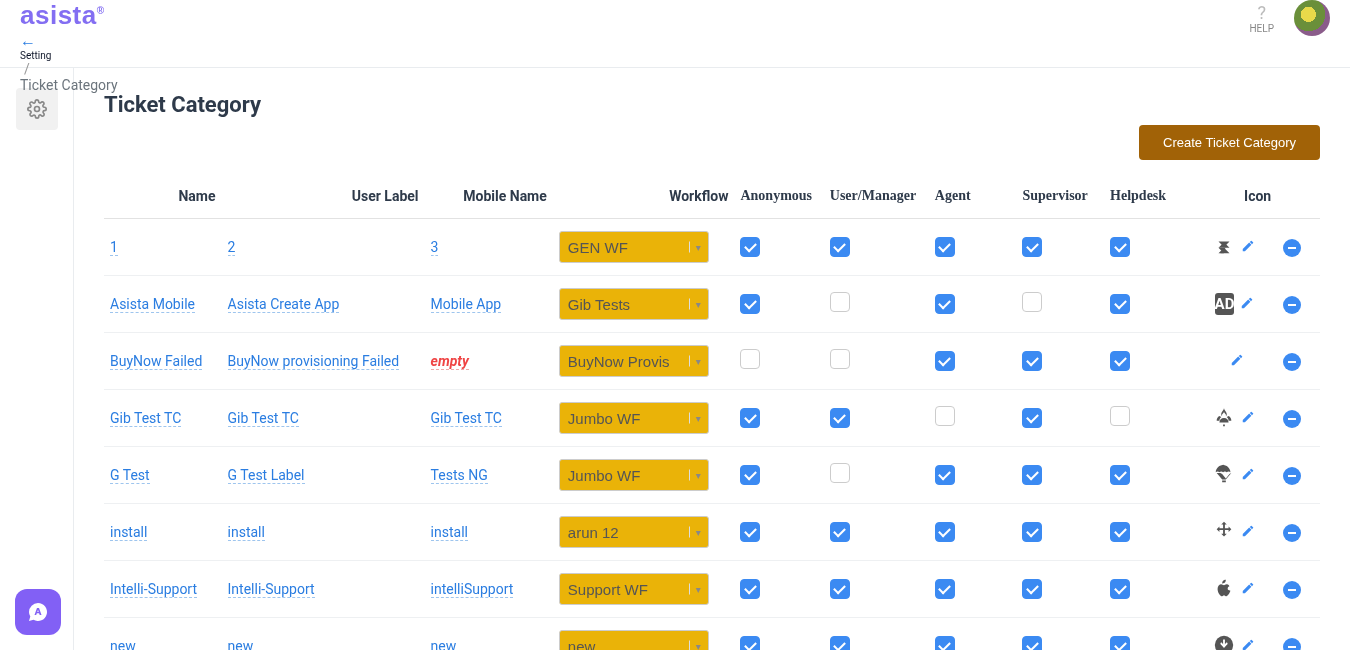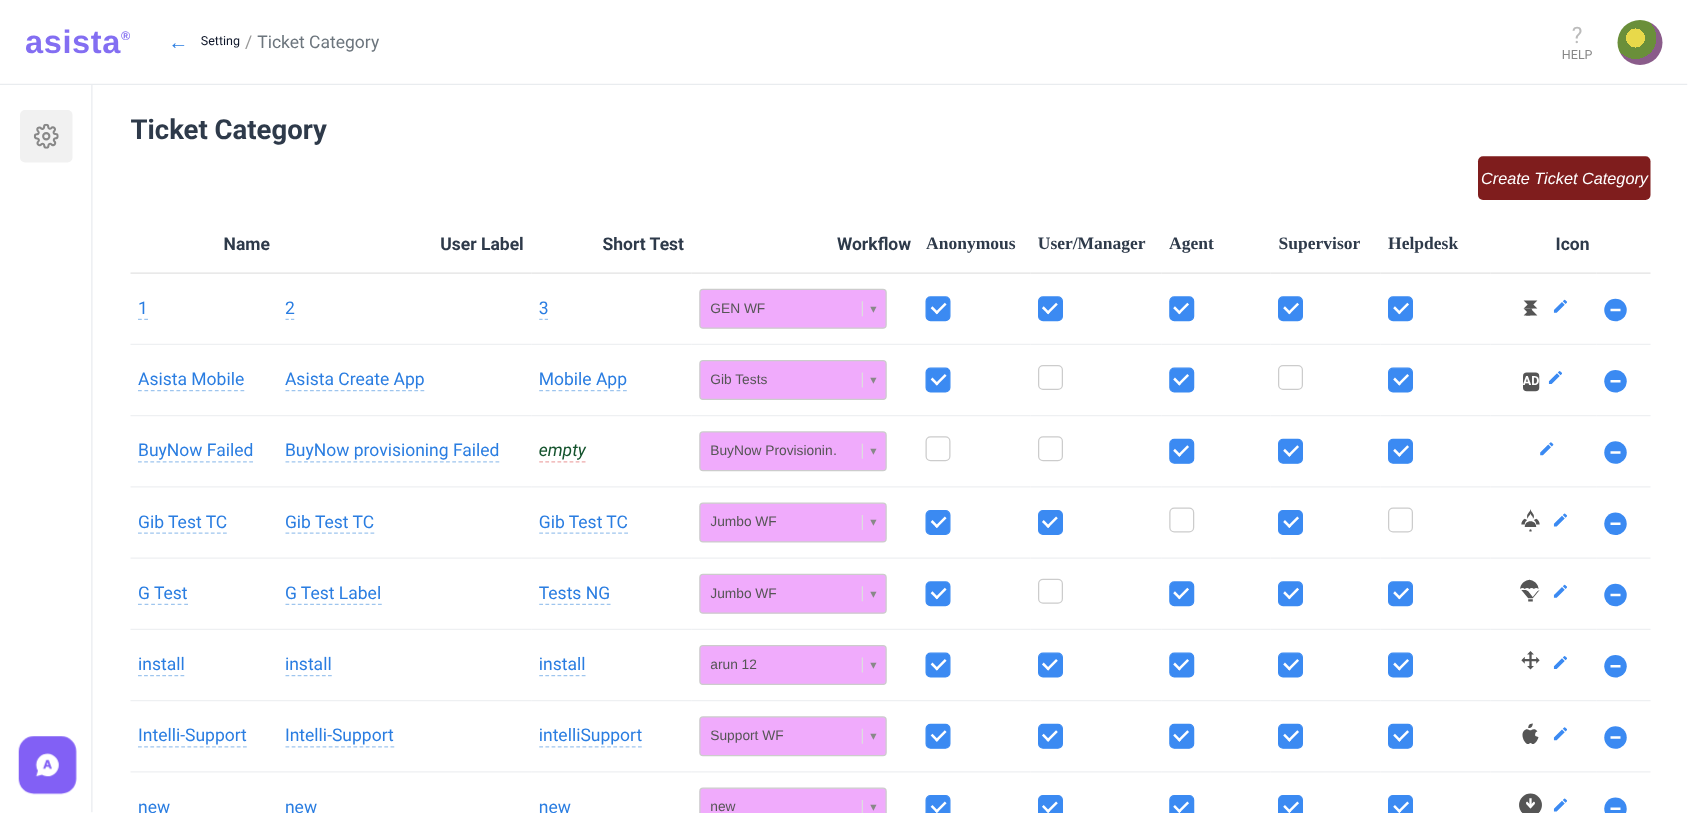--- a/index.html
+++ b/index.html
@@ -1,40 +1,40 @@
 <!DOCTYPE html>
 <html><head>
   <meta charset="utf-8">
   <style>
     * { box-sizing: border-box; margin: 0; padding: 0; }
     body { font-family: -apple-system, BlinkMacSystemFont, "Segoe UI", Roboto, Arial, sans-serif; background: #fff; color: #333; width: 1350px; height: 650px; overflow: hidden; }
-    .topbar { height: 68px; border-bottom: 1px solid #e9ecef; display: flex; align-items: center; padding: 0 20px; position: relative; }
+    .topbar { height: 68px; border-bottom: 1px solid #e9ecef; display: flex; align-items: flex-start; padding: 0 20px; position: relative; flex-direction: column; }
     .logo { font-size: 26px; font-weight: 600; color: #836ef2; letter-spacing: 0.5px; margin-right: 30px; font-family: Arial, sans-serif; }
     .logo sup { font-size: 10px; vertical-align: super; }
     .back-arr { color: #2a7de1; font-size: 16px; margin-right: 10px; cursor: pointer; }
     .bc-link { color: #0f172a; font-size: 10px; text-decoration: none; cursor: pointer; }
     .bc-sep { color: #999; margin: 0 4px; font-size: 14px; }
     .bc-curr { color: #6c757d; font-size: 14px; }
     .topbar-right { position: absolute; right: 20px; display: flex; align-items: center; gap: 20px; }
     .help { display: flex; flex-direction: column; align-items: center; color: #888; font-size: 10px; cursor: pointer; }
     .help-q { font-size: 18px; color: #bbb; }
     .avatar { width: 36px; height: 36px; border-radius: 50%; background: radial-gradient(circle at 40% 40%, #e8d94a 0%, #e8d94a 25%, #6a8f3a 25%, #6a8f3a 55%, #8a5c8a 55%, #8a5c8a 100%); cursor: pointer; }
     .layout { display: flex; height: calc(100% - 68px); }
     .sidebar { width: 74px; border-right: 1px solid #e9ecef; padding-top: 20px; display: flex; flex-direction: column; align-items: center; }
     .gear-btn { width: 42px; height: 42px; background: #f1f1f1; border-radius: 4px; display: flex; align-items: center; justify-content: center; cursor: pointer; color: #888; }
     .main { flex: 1; padding: 24px 30px 0 30px; overflow-y: auto; position: relative; }
     .page-title { font-size: 22px; font-weight: 700; color: #2e3a4a; margin-bottom: 8px; }
     .create-row { display: flex; justify-content: flex-end; margin-bottom: 18px; }
-    .create-btn { background: #7f1d1d; color: #fff; border: none; padding: 10px 2px; border-radius: 4px; font-size: 13px; cursor: pointer; font-style: italic; }
+    .create-btn { background: #a16207; color: #fff; border: none; padding: 10px 24px; border-radius: 4px; font-size: 13px; cursor: pointer; }
     table { width: 100%; border-collapse: collapse; }
     th { text-align: right; font-size: 14px; font-weight: 700; color: #2e3a4a; padding: 10px 6px 14px 6px; border-bottom: 1px solid #e2e2e2; white-space: nowrap; }
     td { padding: 12px 6px; border-bottom: 1px solid #eef0f2; vertical-align: middle; font-size: 14px; }
     .lnk { color: #2a7de1; border-bottom: 1px dashed #9ec5ee; cursor: pointer; display: inline-block; }
-    .lnk.empty { color: #14532d; font-style: italic; border-bottom: 1px dashed #eaa; }
-    .wf-sel { width: 150px; height: 32px; border: 1px solid #ccc; border-radius: 3px; padding: 0 38px 0 8px; font-size: 11px; background: #f0abfc; color: #555; appearance: none; position: relative; cursor: pointer; }
+    .lnk.empty { color: #ef4444; font-style: italic; border-bottom: 1px dashed #eaa; font-weight: bold; }
+    .wf-sel { width: 150px; height: 32px; border: 1px solid #ccc; border-radius: 3px; padding: 0 38px 0 8px; font-size: 15px; background: #eab308; color: #555; appearance: none; position: relative; cursor: pointer; }
     .wf-wrap { position: relative; display: inline-block; }
     .wf-wrap::after { content: "▾"; position: absolute; right: 8px; top: 50%; transform: translateY(-50%); font-size: 10px; color: #888; pointer-events: none; border-left: 1px solid #ddd; padding-left: 6px; }
     .cb { width: 20px; height: 20px; border-radius: 4px; display: inline-flex; align-items: center; justify-content: center; cursor: pointer; }
     .cb.checked { background: #3b8af2; border: 1px solid #3b8af2; }
     .cb.checked::after { content: ""; width: 5px; height: 9px; border: solid #fff; border-width: 0 2px 2px 0; transform: rotate(45deg) translate(-1px,-1px); }
     .cb.unchecked { border: 1px solid #ccc; background: #fff; }
     td.c { text-align: center; }
     .icon-cell { text-align: center; white-space: nowrap; }
     .cat-icon { color: #555; display: inline-block; vertical-align: middle; }
     .pencil { color: #3b8af2; font-size: 14px; margin-left: 6px; cursor: pointer; vertical-align: middle; display: inline-block; }
@@ -77,21 +77,21 @@
     <h1 class="page-title">Ticket Category</h1>
     <div class="create-row">
       <button class="create-btn">Create Ticket Category</button>
     </div>
 
     <table>
       <thead>
         <tr>
           <th class="col-name">Name</th>
           <th class="col-ul">User Label</th>
-          <th class="col-sn">Short Test</th>
+          <th class="col-sn">Mobile Name</th>
           <th class="col-wf">Workflow</th>
           <th class="col-cb c">Anonymous</th>
           <th class="col-cb c">User/Manager</th>
           <th class="col-cb c">Agent</th>
           <th class="col-cb c">Supervisor</th>
           <th class="col-cb c">Helpdesk</th>
           <th class="col-icon">Icon</th>
           <th class="col-del"></th>
         </tr>
       </thead>
@@ -117,21 +117,21 @@
           <tr>
             <td><span class="lnk">Asista Mobile</span></td>
             <td><span class="lnk">Asista Create App</span></td>
             <td><span class="lnk">Mobile App</span></td>
             <td><span class="wf-wrap"><select class="wf-sel"><option>Gib Tests</option></select></span></td>
             <td class="c"><span class="cb checked"></span></td>
             <td class="c"><span class="cb unchecked"></span></td>
             <td class="c"><span class="cb checked"></span></td>
             <td class="c"><span class="cb unchecked"></span></td>
             <td class="c"><span class="cb checked"></span></td>
-            <td class="icon-cell"><span class="cat-icon"><span style="display:inline-block;background:#555;color:#fff;font-size:10px;font-weight:700;padding:2px 0;border-radius:3px;">AD</span></span><span class="pencil"><svg width="14" height="14" viewBox="0 0 24 24" fill="#3b8af2">
+            <td class="icon-cell"><span class="cat-icon"><span style="display:inline-block;background:#555;color:#fff;font-size:15px;font-weight:700;padding:2px 0;border-radius:3px;">AD</span></span><span class="pencil"><svg width="14" height="14" viewBox="0 0 24 24" fill="#3b8af2">
                   <path d="M3 17.25V21h3.75L17.81 9.94l-3.75-3.75L3 17.25zM20.71 7.04a1 1 0 0 0 0-1.41l-2.34-2.34a1 1 0 0 0-1.41 0l-1.83 1.83 3.75 3.75 1.83-1.83z"></path>
                 </svg></span></td>
             <td class="c"><span class="del"></span></td>
           </tr>
           <tr>
             <td><span class="lnk">BuyNow Failed</span></td>
             <td><span class="lnk">BuyNow provisioning Failed</span></td>
             <td><span class="lnk empty">empty</span></td>
             <td><span class="wf-wrap"><select class="wf-sel"><option>BuyNow Provisionin…</option></select></span></td>
             <td class="c"><span class="cb unchecked"></span></td>

